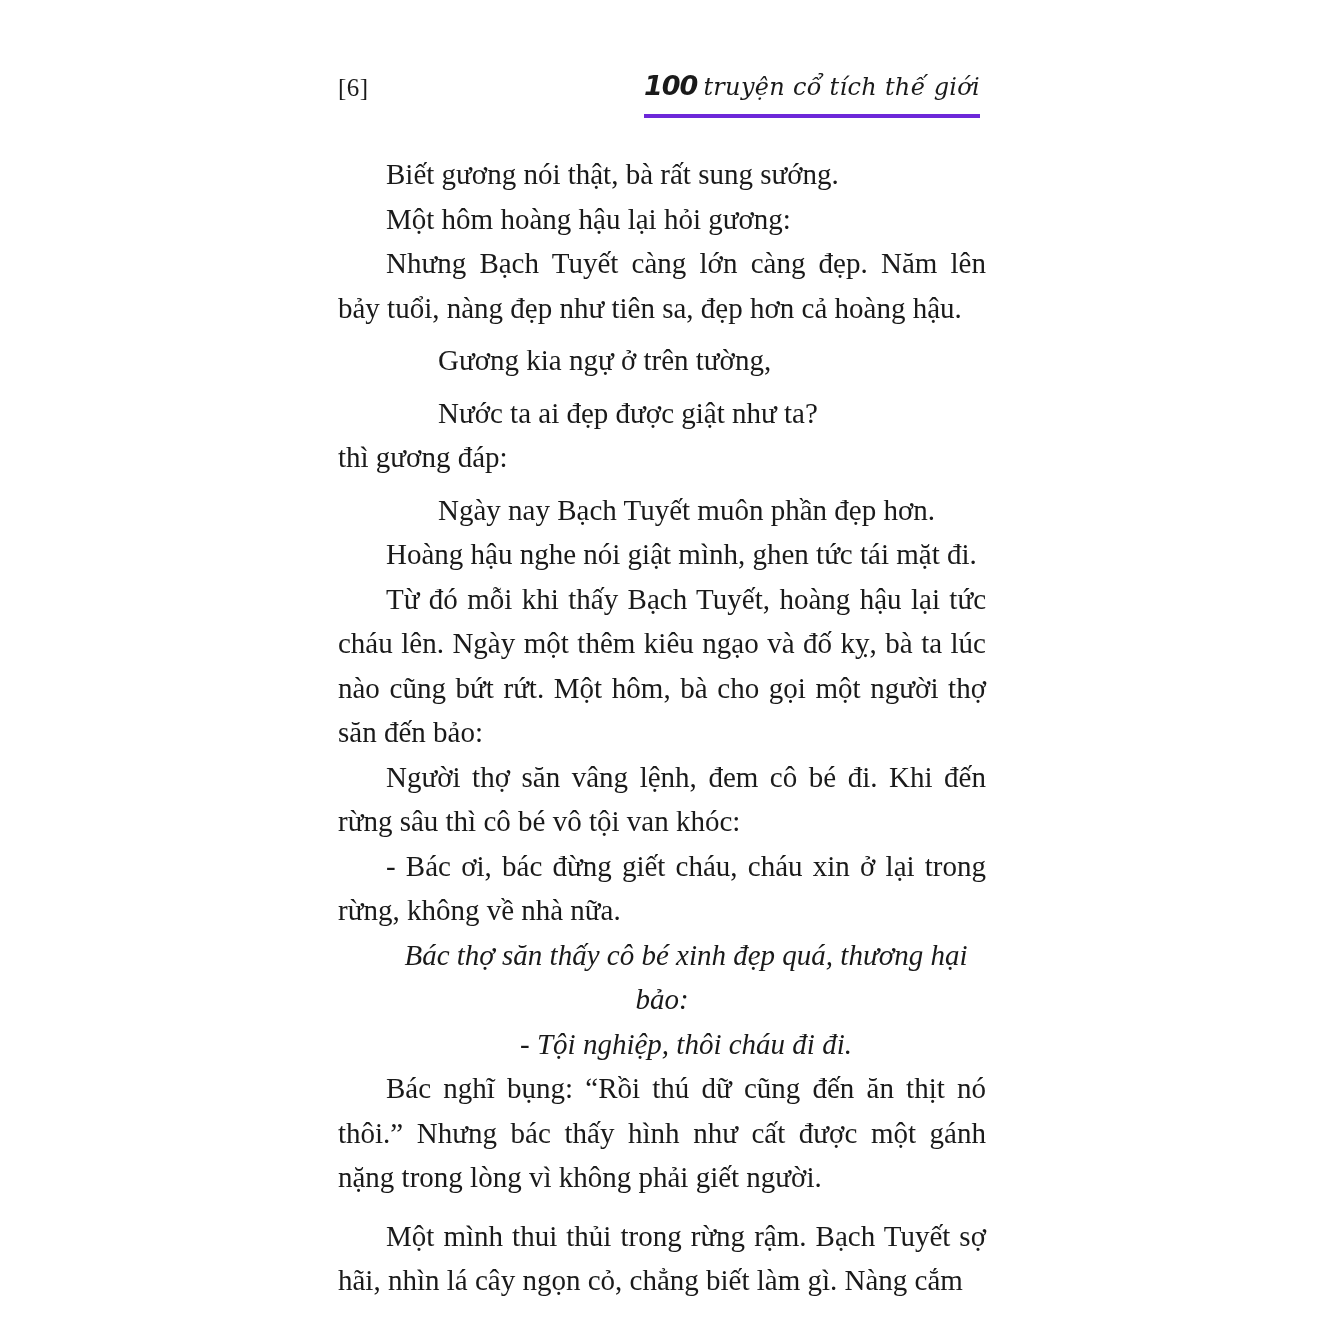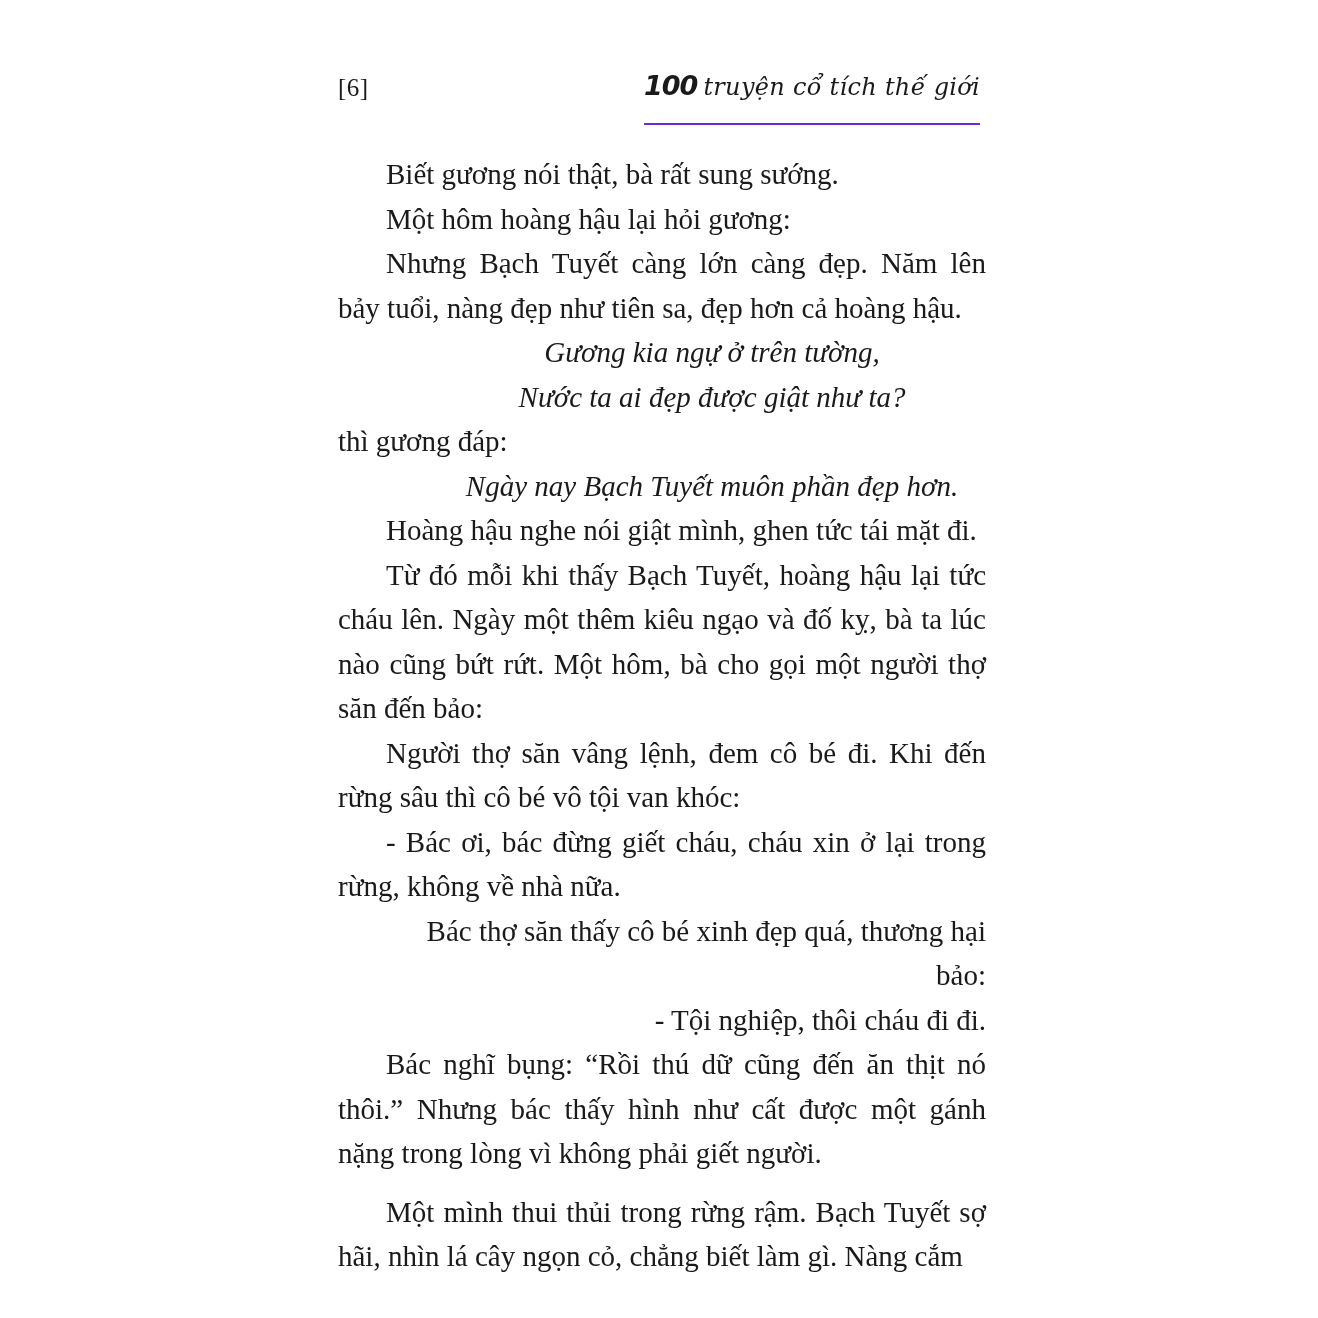--- a/index.html
+++ b/index.html
@@ -36,22 +36,22 @@
     top: 4px;
     font-size: 25px;
     letter-spacing: 0.5px;
     color: #1a1a1a;
   }
   .running-head {
     position: absolute;
     right: 0;
     top: 0;
     text-align: center;
-    border-bottom: 2px solid #6d28d9;
-    padding-bottom: 22px;
+    border-bottom: 4px solid #6d28d9;
+    padding-bottom: 13px;
   }
   .running-head .num {
     font-family: "DejaVu Sans", sans-serif;
     font-weight: bold;
     font-style: italic;
     font-size: 27px;
     letter-spacing: -1px;
   }
   .running-head .title {
     font-family: "DejaVu Serif", serif;
@@ -77,25 +77,26 @@
   }
   p.indent {
     text-indent: 48px;
   }
   p.noindent {
     text-indent: 0;
   }
   p.verse {
     text-indent: 0;
     margin-left: 100px;
-    font-style: italic;
-    text-align: center;
+    text-align: left;
+    margin-top: 8px;
   }
   p.last {
-    text-align: right;
+    text-align: center;
+    font-style: italic;
   }
   .gap {
     height: 14px;
   }
 </style>
 </head>
 <body>
 
 <div class="page">
 

